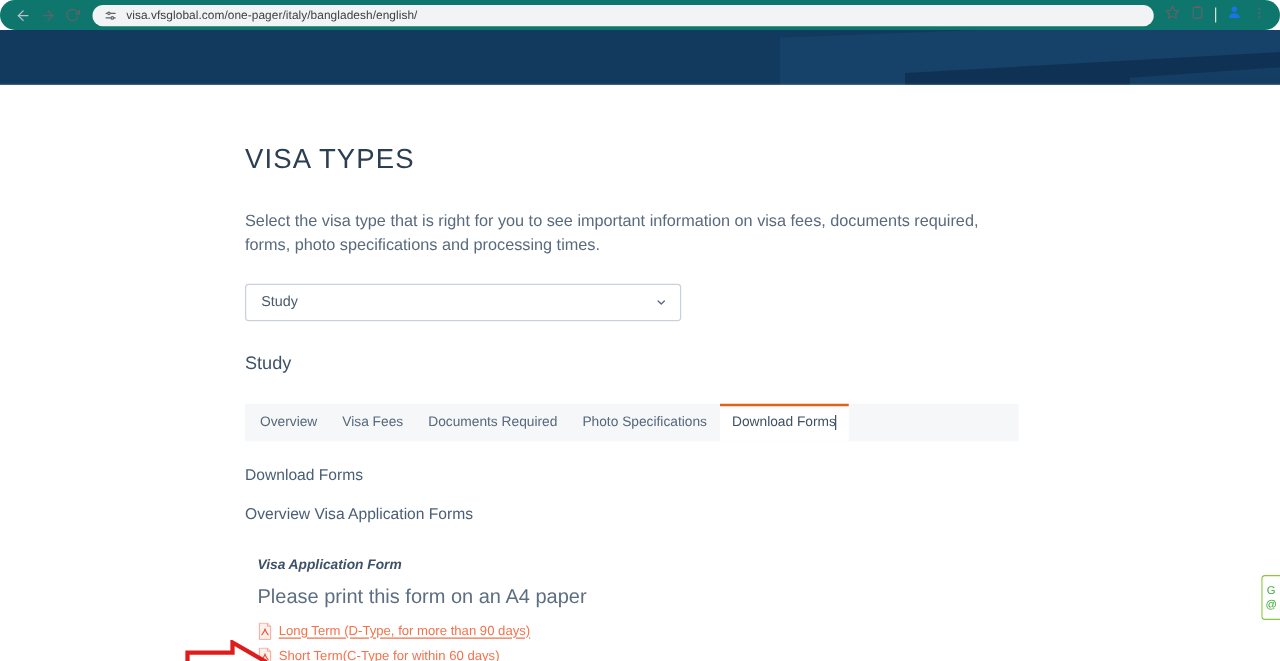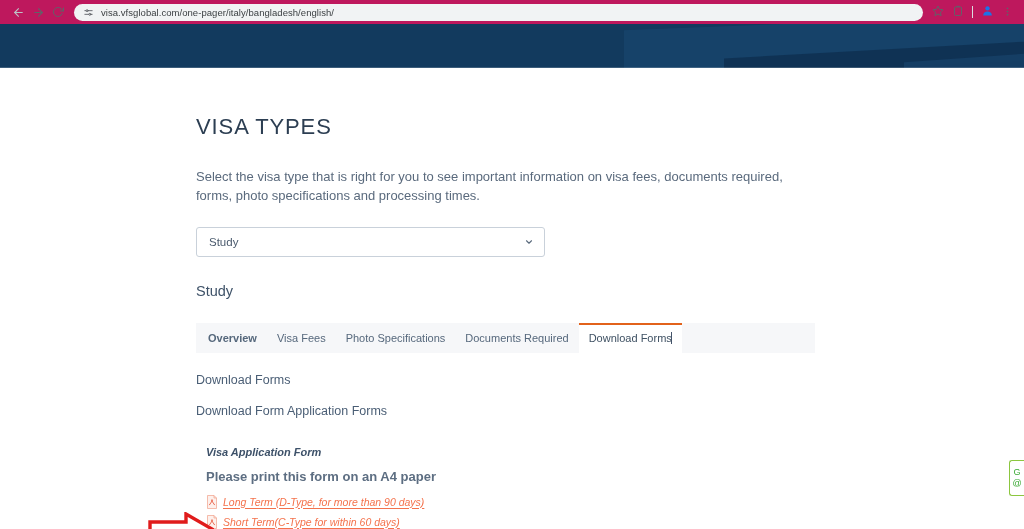--- a/index.html
+++ b/index.html
@@ -11,26 +11,27 @@
     width: 1024px;
     height: 529px;
     overflow: hidden;
     font-family: "Liberation Sans", sans-serif;
     position: relative;
   }
 
   
   .browser-chrome {
     height: 24px;
-    background: #be185d;
+    background: #0f766e;
     display: flex;
     align-items: center;
     padding: 0 8px;
     box-sizing: border-box;
     position: relative;
+    border-radius: 12px;
   }
   .nav-btn {
     width: 20px;
     height: 20px;
     display: flex;
     align-items: center;
     justify-content: center;
     flex: 0 0 auto;
     color: #5f6368;
   }
@@ -209,21 +210,21 @@
   .tab {
     font-size: 11px;
     color: #56687c;
     padding: 0 10px;
     display: flex;
     align-items: center;
     white-space: nowrap;
     position: relative;
     background: transparent;
   }
-  .tab:first-child { padding-left: 12px; font-weight: bold; }
+  .tab:first-child { padding-left: 12px; }
   .tab.active {
     background: #ffffff;
     color: #3f5163;
   }
   .tab.active::before {
     content: "";
     position: absolute;
     left: 0; right: 0; top: 0;
     height: 2.5px;
     background: #e2621b;
@@ -247,25 +248,24 @@
 
   h3.sub-title {
     font-size: 11px;
     font-weight: bold;
     color: #3d5169;
     margin: 29px 0 0 10px;
     line-height: 1;
     font-style: italic;
   }
   .note {
-    font-size: 13px;
+    font-size: 16px;
     color: #5d6e82;
     margin: 12px 0 0 10px;
     line-height: 1;
-    font-weight: bold;
   }
 
   .pdf-list {
     margin: 10px 0 0 10px;
   }
   .pdf-row {
     display: flex;
     align-items: center;
     height: 18px;
     margin-bottom: 2px;
@@ -278,21 +278,20 @@
     display: flex;
     align-items: center;
     justify-content: center;
   }
   .pdf-link {
     font-size: 10.5px;
     color: #f4724c;
     text-decoration: underline;
     text-underline-offset: 2px;
     white-space: nowrap;
-    font-style: italic;
   }
 
   h3.howto-title {
     font-size: 11px;
     font-weight: bold;
     color: #3d5169;
     margin: 22px 0 0 10px;
     line-height: 1;
   }
 
@@ -447,33 +446,33 @@
     <h2 class="section-title">Study</h2>
 
     <div class="tabbar">
       <div class="tab">
         <span>Overview</span>
       </div>
       <div class="tab">
         <span>Visa Fees</span>
       </div>
       <div class="tab">
+        <span>Documents Required</span>
+      </div>
+      <div class="tab">
         <span>Photo Specifications</span>
-      </div>
-      <div class="tab">
-        <span>Documents Required</span>
       </div>
       <div class="tab active">
         <span>Download Forms</span>
         <span class="caret"></span>
       </div>
     </div>
 
     <div class="body-line">Download Forms</div>
-    <div class="body-line second">Download Form Application Forms</div>
+    <div class="body-line second">Overview Visa Application Forms</div>
 
     <h3 class="sub-title">Visa Application Form</h3>
     <div class="note">Please print this form on an A4 paper</div>
 
     <div class="pdf-list">
       <div class="pdf-row">
         <span class="pdf-icon">
           <svg width="12" height="14" viewBox="0 0 24 28">
             <path d="M3 1 h13 l5 5 v21 H3 Z" fill="#fdf0ec" stroke="#f0a189" stroke-width="1.4"></path>
             <path d="M16 1 v5 h5" fill="none" stroke="#f0a189" stroke-width="1.4"></path>

